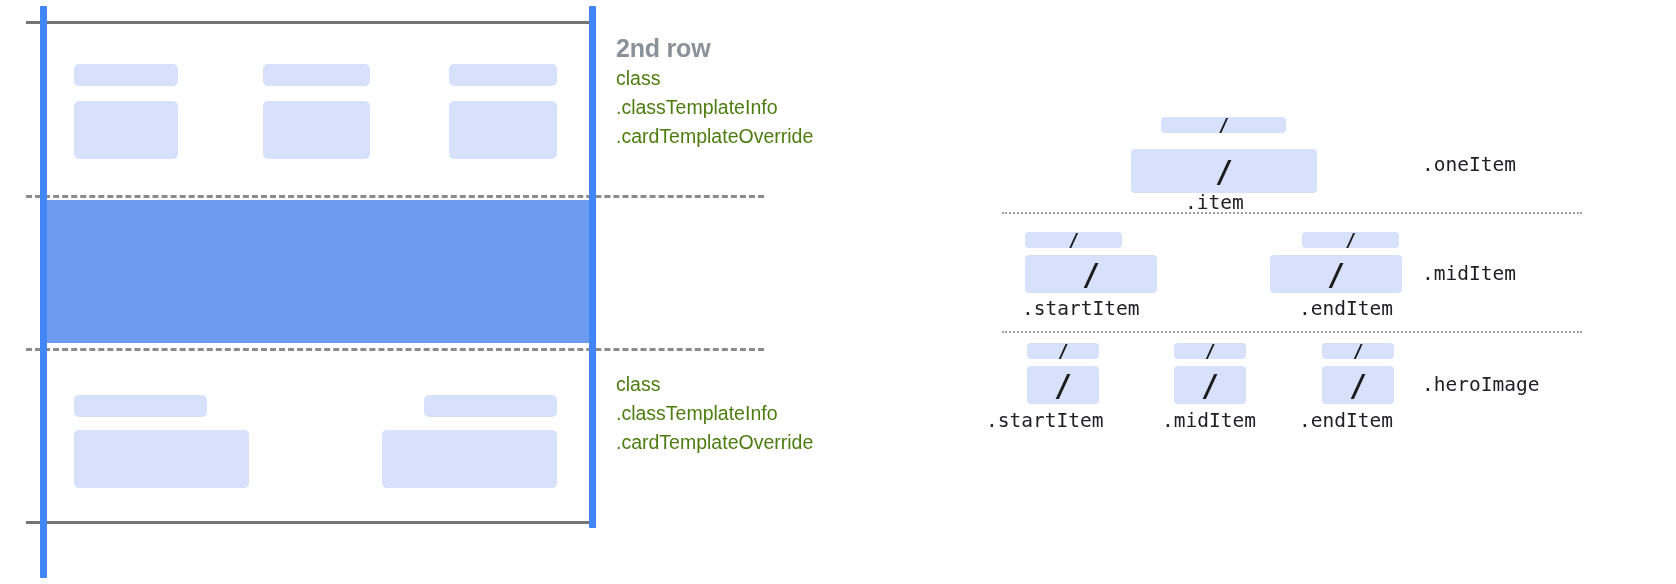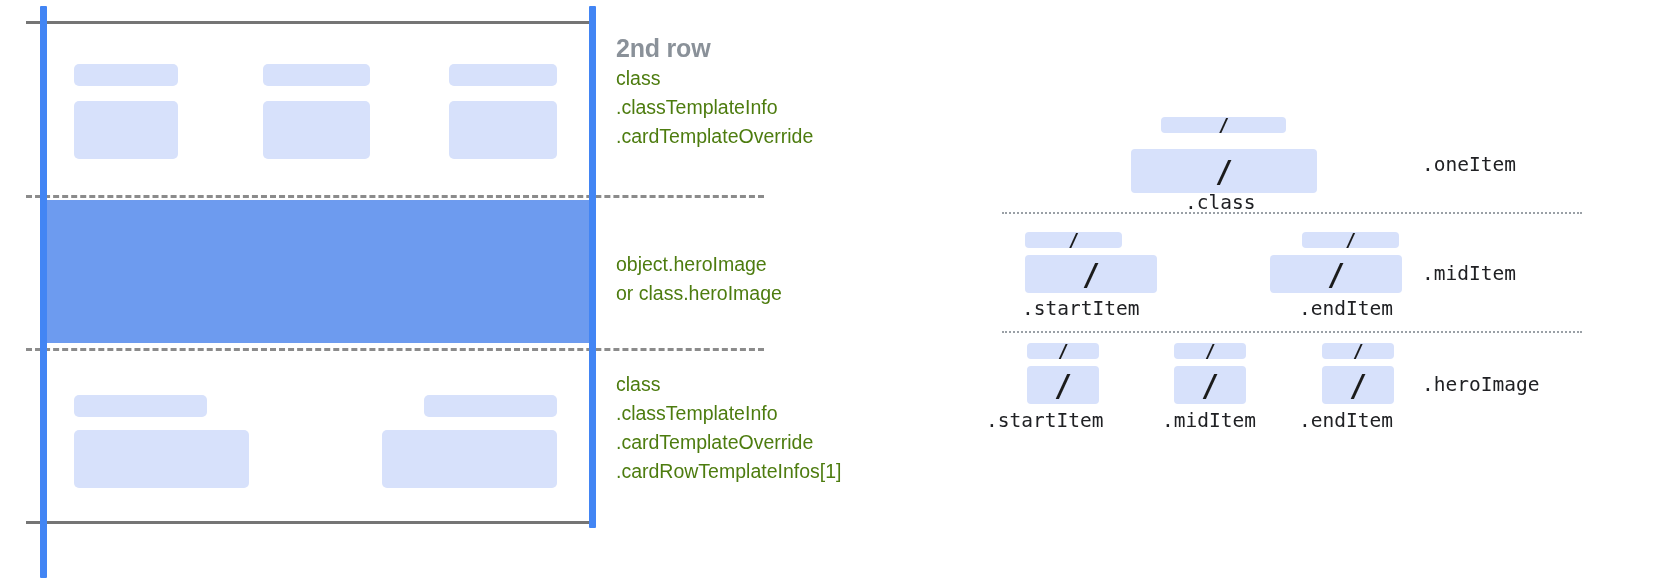--- a/index.html
+++ b/index.html
@@ -117,44 +117,39 @@
     <div class="vline right"></div>
   </div>
 
   <div class="ann" id="ann-row2">
     <div class="ttl">2nd row</div>
     <div class="code">class</div>
     <div class="code">.classTemplateInfo</div>
     <div class="code">.cardTemplateOverride</div>
   </div>
 
-  <div class="ann" id="ann-hero">
-    <div class="code">object.heroImage</div>
-    <div class="code">or class.heroImage</div>
-  </div>
 
   <div class="ann" id="ann-row3">
     <div class="code">class</div>
     <div class="code">.classTemplateInfo</div>
     <div class="code">.cardTemplateOverride</div>
-    <div class="code">.cardRowTemplateInfos[1]</div>
   </div>
 
   <div class="item-diagram">
 
     <div class="sep s1"></div>
     <div class="sep s2"></div>
 
     <div class="ibox thin" style="left:189px;top:117px;width:125px;height:16px;">
       <span class="slash">/</span>
     </div>
     <div class="ibox thick" style="left:159px;top:149px;width:186px;height:44px;">
       <span class="slash">/</span>
     </div>
-    <div class="ilabel" style="left:213px;top:191px;">.class</div>
+    <div class="ilabel" style="left:213px;top:191px;">.item</div>
     <div class="grouplabel" style="left:450px;top:153px;">.oneItem</div>
 
     <div class="ibox thin" style="left:53px;top:232px;width:97px;height:16px;">
       <span class="slash">/</span>
     </div>
     <div class="ibox thick" style="left:53px;top:255px;width:132px;height:38px;">
       <span class="slash">/</span>
     </div>
     <div class="ilabel" style="left:50px;top:297px;">.startItem</div>
 

